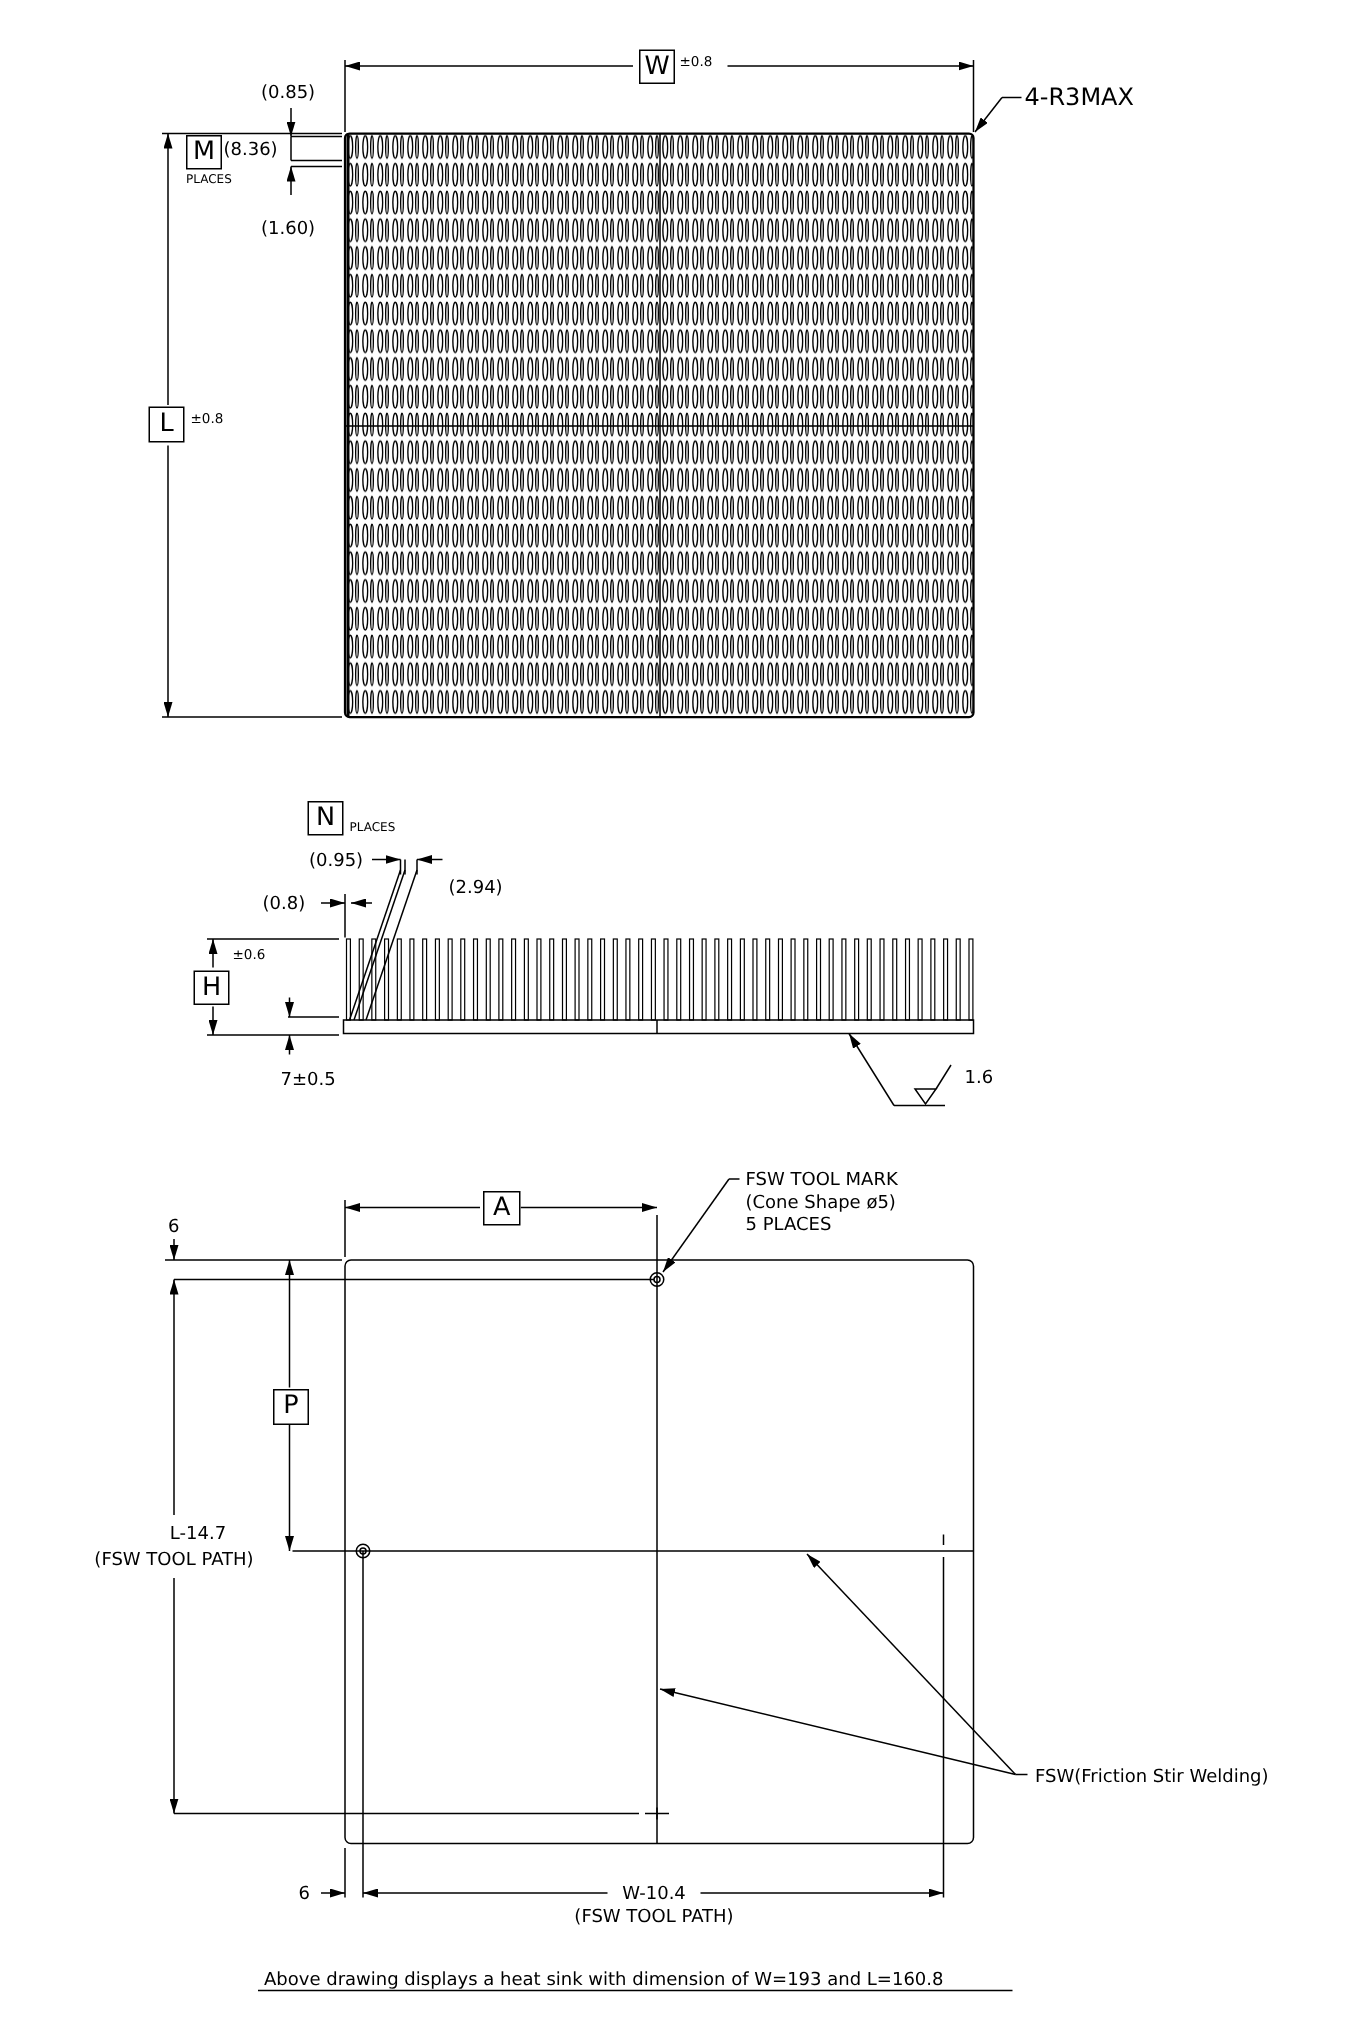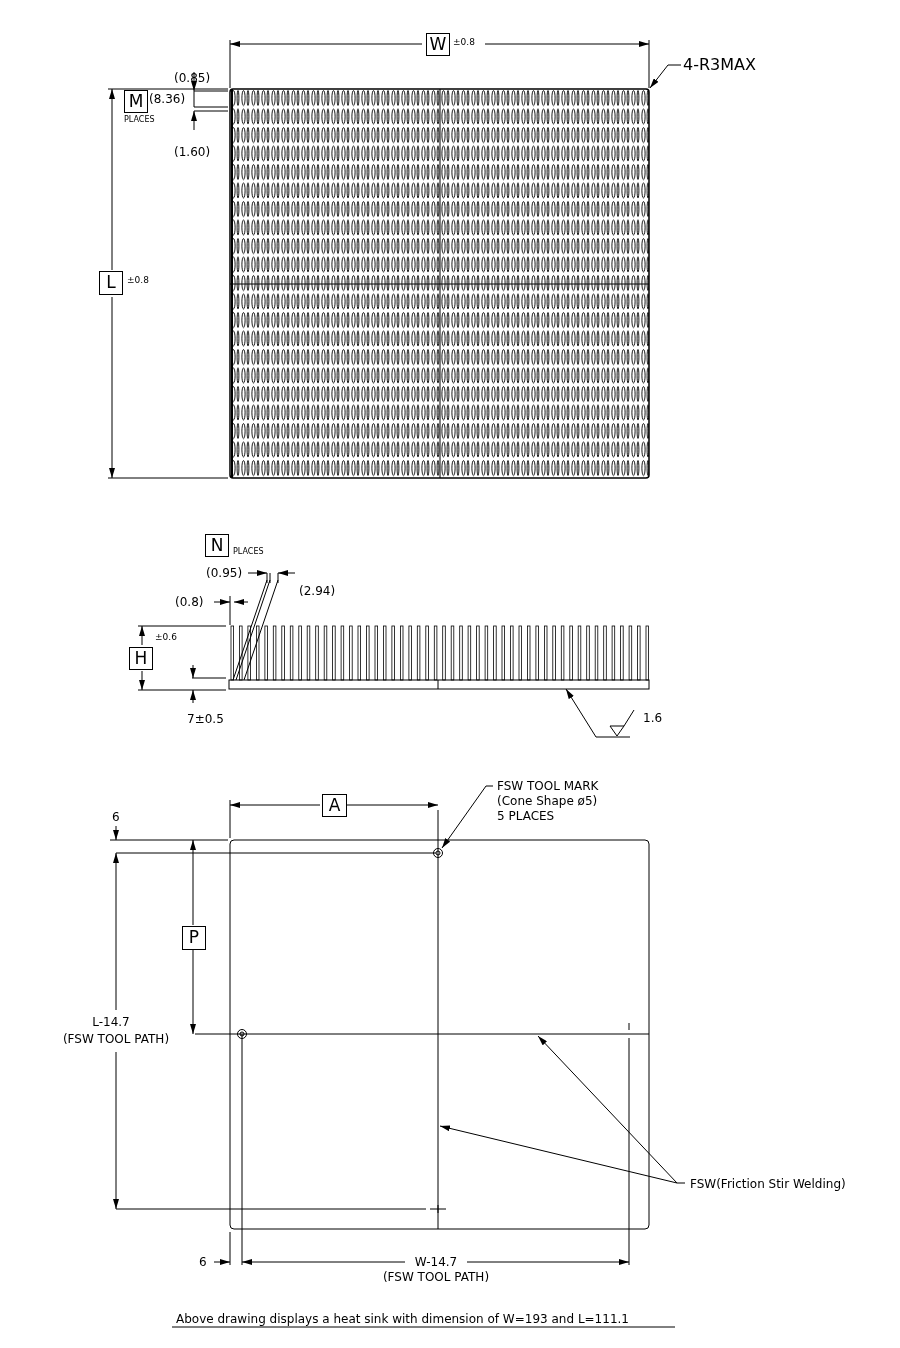--- a/index.html
+++ b/index.html
@@ -183,40 +183,40 @@
   </g>
 </svg>
 
 <div class="box" style="left:426px;top:33px;width:22px;height:21px;">W</div>
 <div class="lbl small" style="left:453px;top:37px;">±0.8</div>
 <div class="lbl small" style="left:683px;top:60px;font-size:16px;">4-R3MAX</div>
 <div class="box" style="left:99px;top:271px;width:22px;height:22px;">L</div>
 <div class="lbl small" style="left:127px;top:275px;">±0.8</div>
 <div class="box" style="left:124px;top:90px;width:22px;height:21px;">M</div>
 <div class="lbl small" style="left:124px;top:115px;font-size:8px;">PLACES</div>
-<div class="lbl" style="left:174px;top:54px;margin-top:17px;">(0.85)</div>
+<div class="lbl" style="left:174px;top:54px;">(0.85)</div>
 <div class="lbl" style="left:149px;top:92px;text-align:center;">(8.36)</div>
 <div class="lbl" style="left:174px;top:133px;margin-top:12px;">(1.60)</div>
 
 <div class="box" style="left:205px;top:534px;width:22px;height:21px;">N</div>
 <div class="lbl small" style="left:233px;top:547px;font-size:8px;">PLACES</div>
 <div class="lbl" style="left:206px;top:566px;">(0.95)</div>
 <div class="lbl" style="left:299px;top:584px;">(2.94)</div>
 <div class="lbl" style="left:175px;top:595px;">(0.8)</div>
 <div class="box" style="left:129px;top:647px;width:22px;height:21px;">H</div>
 <div class="lbl small" style="left:155px;top:632px;">±0.6</div>
 <div class="lbl" style="left:187px;top:712px;">7±0.5</div>
 <div class="lbl" style="left:602px;top:711px;margin-left:41px;">1.6</div>
 
 <div class="box" style="left:322px;top:794px;width:23px;height:21px;">A</div>
 <div class="box" style="left:182px;top:926px;width:22px;height:22px;">P</div>
 <div class="lbl" style="left:112px;top:810px;">6</div>
 <div class="lbl" style="left:199px;top:1255px;">6</div>
 <div class="lbl" style="left:497px;top:779px;">FSW TOOL MARK</div>
 <div class="lbl" style="left:497px;top:794px;">(Cone Shape ø5)</div>
 <div class="lbl" style="left:497px;top:809px;">5 PLACES</div>
-<div class="lbl center" style="left:51px;top:1015px;width:120px;">L-14.7</div>
+<div class="lbl center" style="left:72px;top:1015px;width:120px;">L-14.7</div>
 <div class="lbl center" style="left:56px;top:1032px;width:120px;">(FSW TOOL PATH)</div>
-<div class="lbl center" style="left:376px;top:1255px;width:120px;">W-14.7</div>
+<div class="lbl center" style="left:376px;top:1255px;width:120px;">W-10.4</div>
 <div class="lbl center" style="left:376px;top:1270px;width:120px;">(FSW TOOL PATH)</div>
 <div class="lbl" style="left:690px;top:1177px;">FSW(Friction Stir Welding)</div>
 
-<div class="lbl" style="left:176px;top:1312px;">Above drawing displays a heat sink with dimension of W=193 and L=111.1</div>
+<div class="lbl" style="left:176px;top:1312px;">Above drawing displays a heat sink with dimension of W=193 and L=160.8</div>
 
 </body></html>

